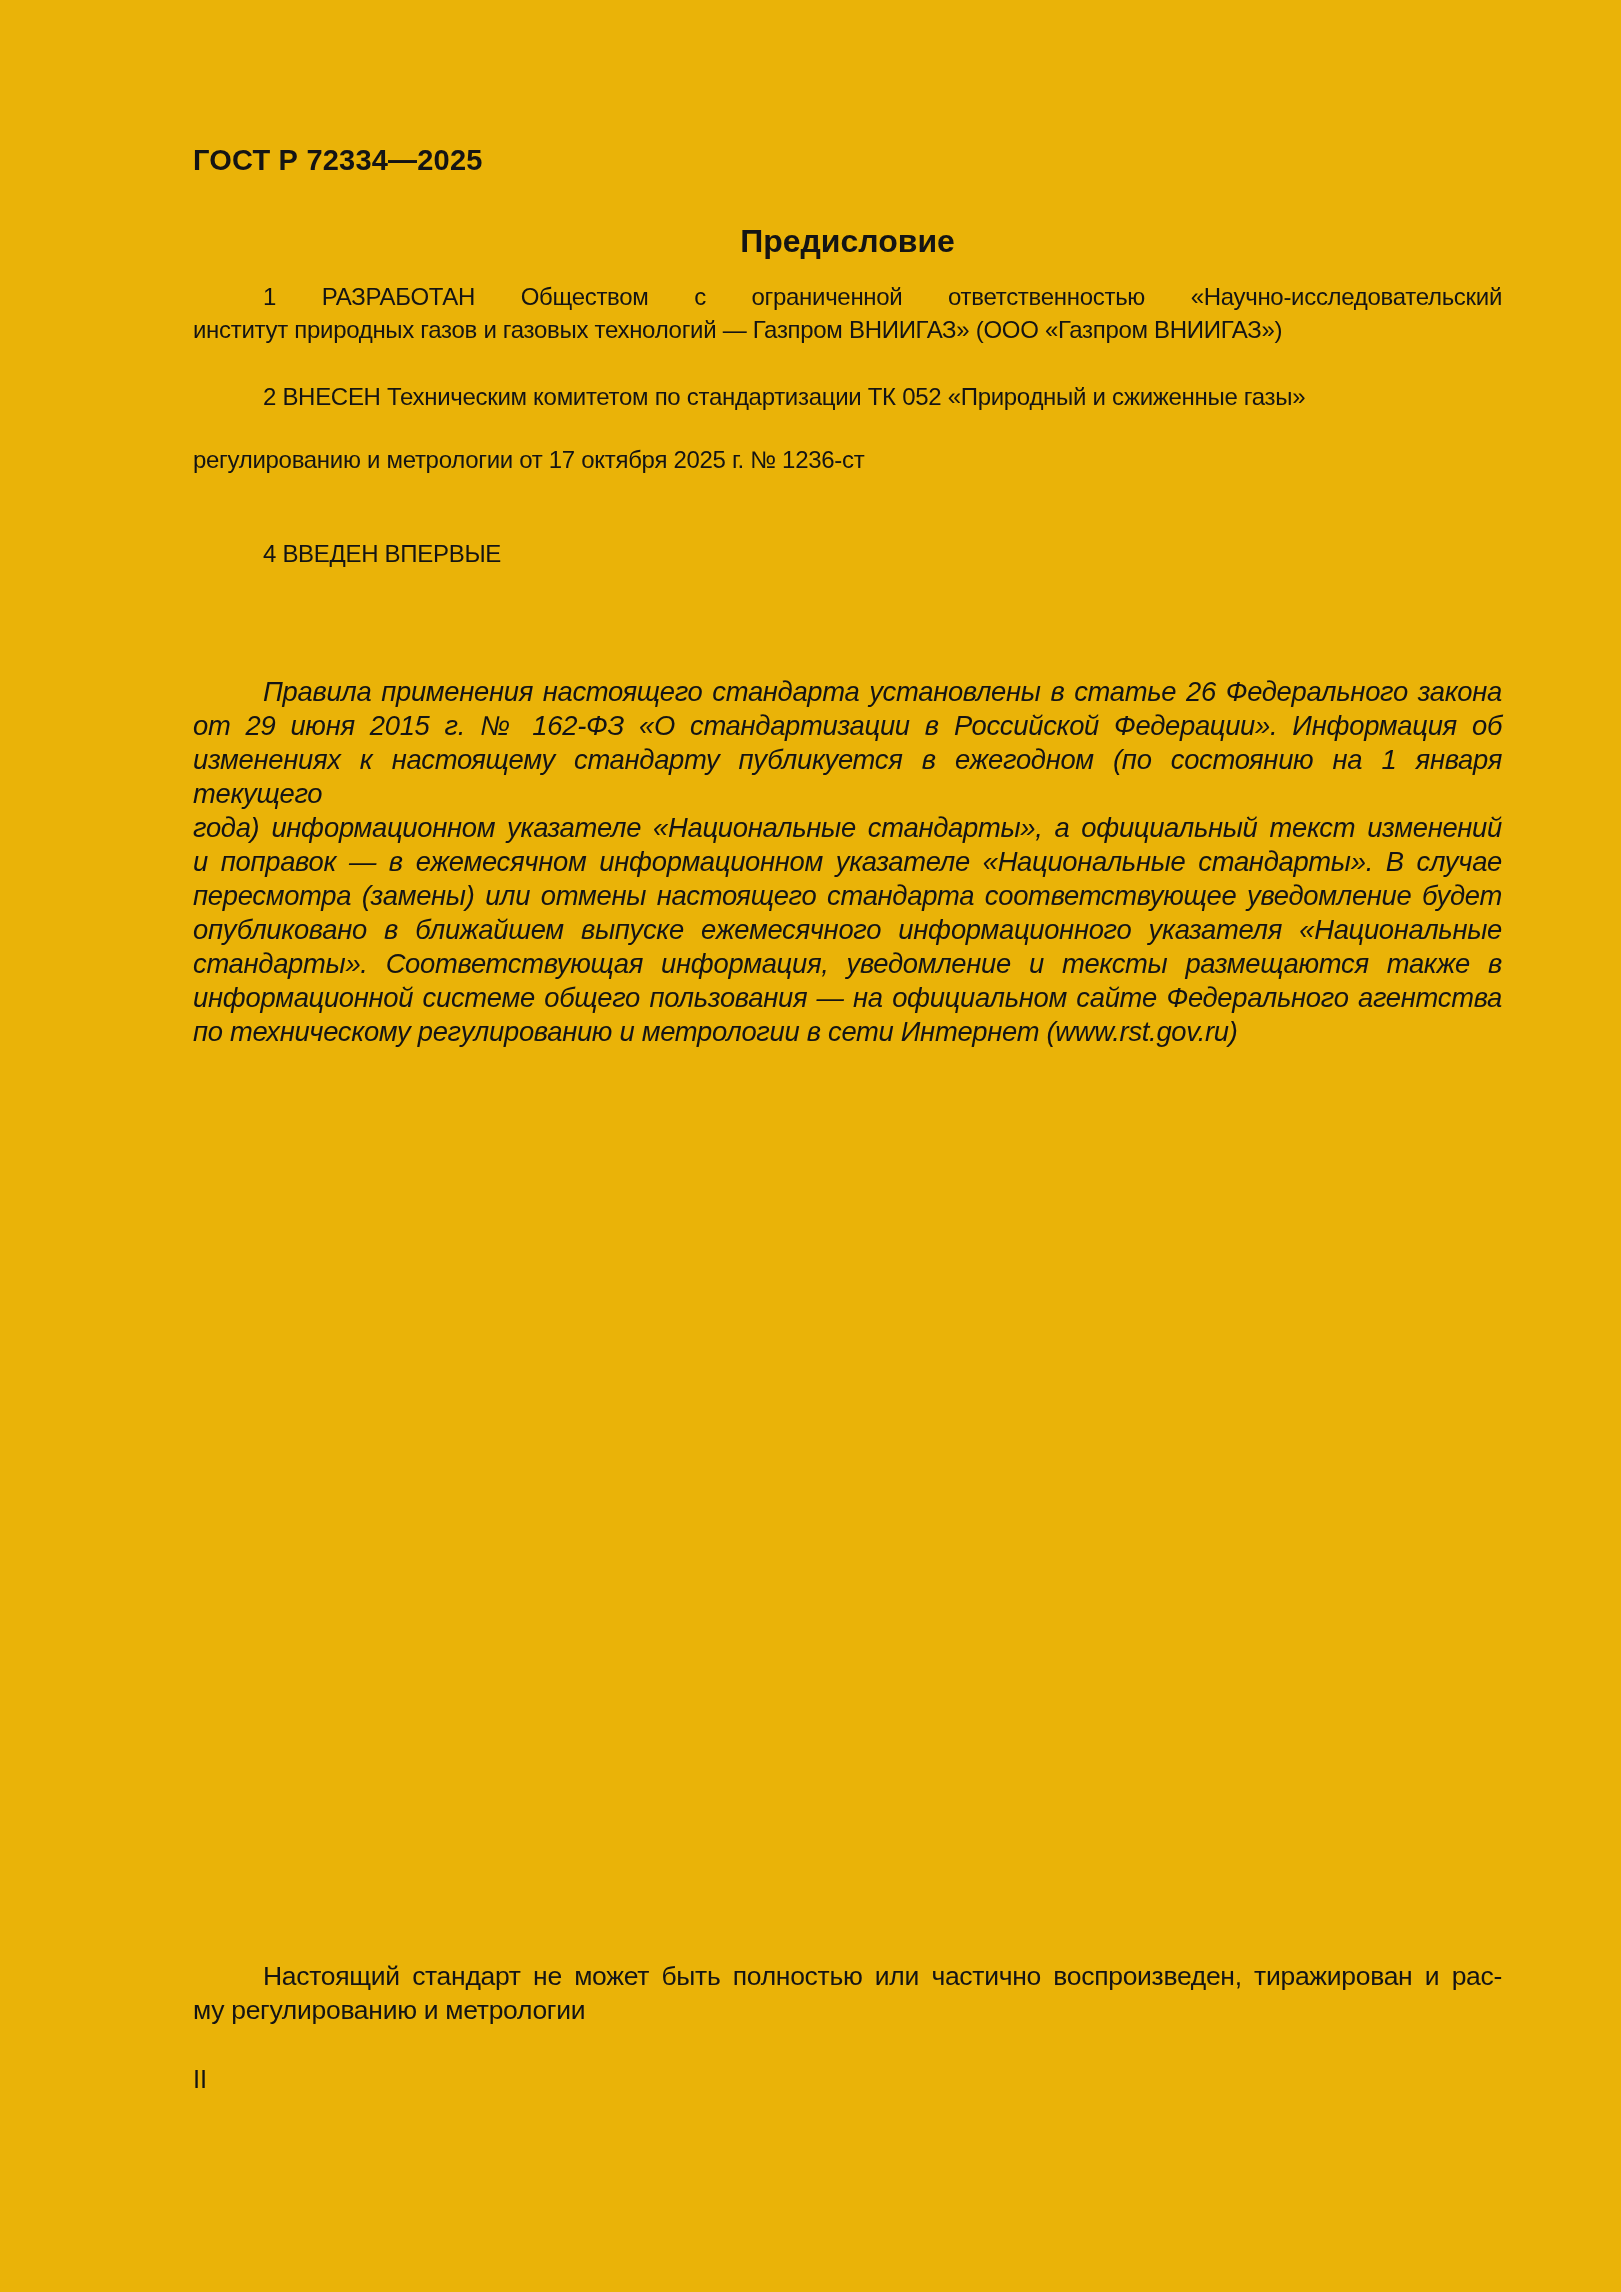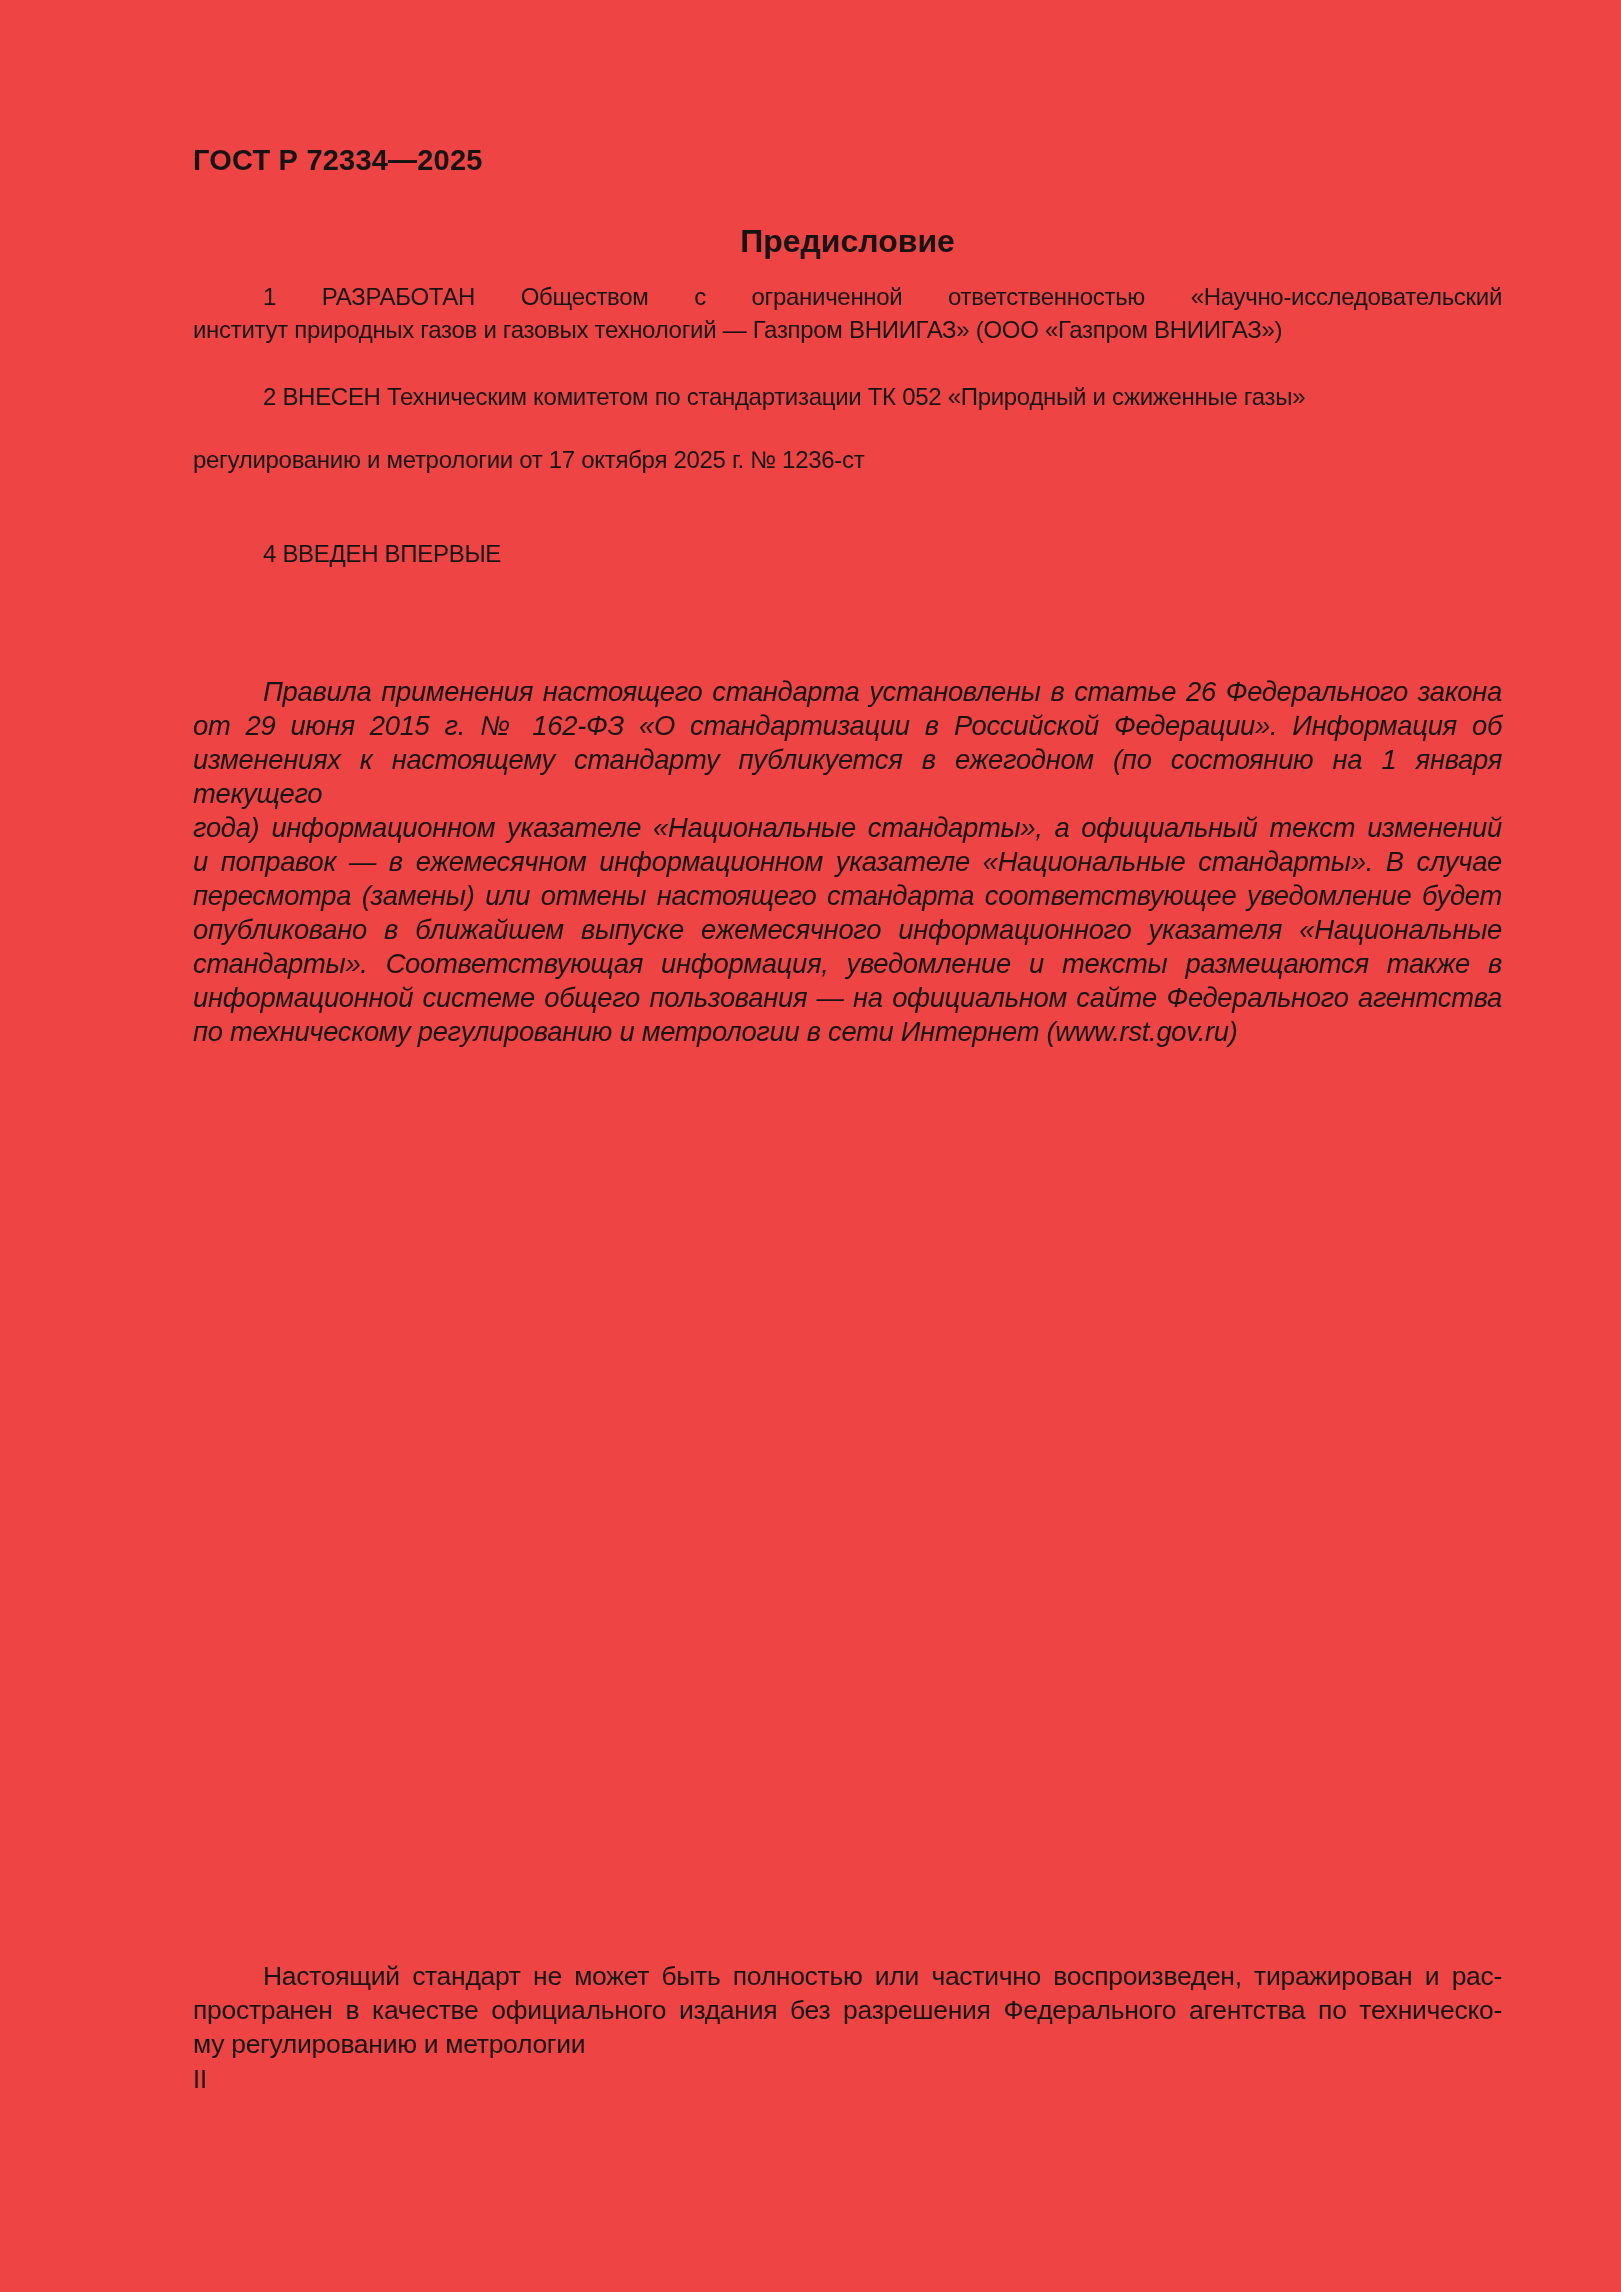--- a/index.html
+++ b/index.html
@@ -1,21 +1,21 @@
 <!DOCTYPE html>
 <html><head>
 <meta charset="utf-8">
 <style>
   html, body { margin: 0; padding: 0; background: #9a9a9a; }
   .page {
     position: relative;
     width: 1621px;
     height: 2293px;
     margin: 0 auto;
-    background: #ef4444;
+    background: #eab308;
     font-family: "Liberation Sans", "DejaVu Sans", sans-serif;
     color: #141414;
     overflow: hidden;
   }
   .block {
     position: absolute;
     left: 193px;
     width: 1309px;
   }
   .doc-code {
@@ -111,20 +111,19 @@
       <div class="line">пересмотра (замены) или отмены настоящего стандарта соответствующее уведомление будет</div>
       <div class="line">опубликовано в ближайшем выпуске ежемесячного информационного указателя «Национальные</div>
       <div class="line">стандарты». Соответствующая информация, уведомление и тексты размещаются также в</div>
       <div class="line">информационной системе общего пользования — на официальном сайте Федерального агентства</div>
       <div class="line last">по техническому регулированию и метрологии в сети Интернет (www.rst.gov.ru)</div>
     </div>
 
 
   <div class="block repro-notice">
       <div class="line first">Настоящий стандарт не может быть полностью или частично воспроизведен, тиражирован и рас-</div>
-      <div class="line">пространен в качестве официального издания без разрешения Федерального агентства по техническо-</div>
       <div class="line last">му регулированию и метрологии</div>
     </div>
 
   <div class="block page-number">II</div>
 
 </div>
 
 
 </body></html>

